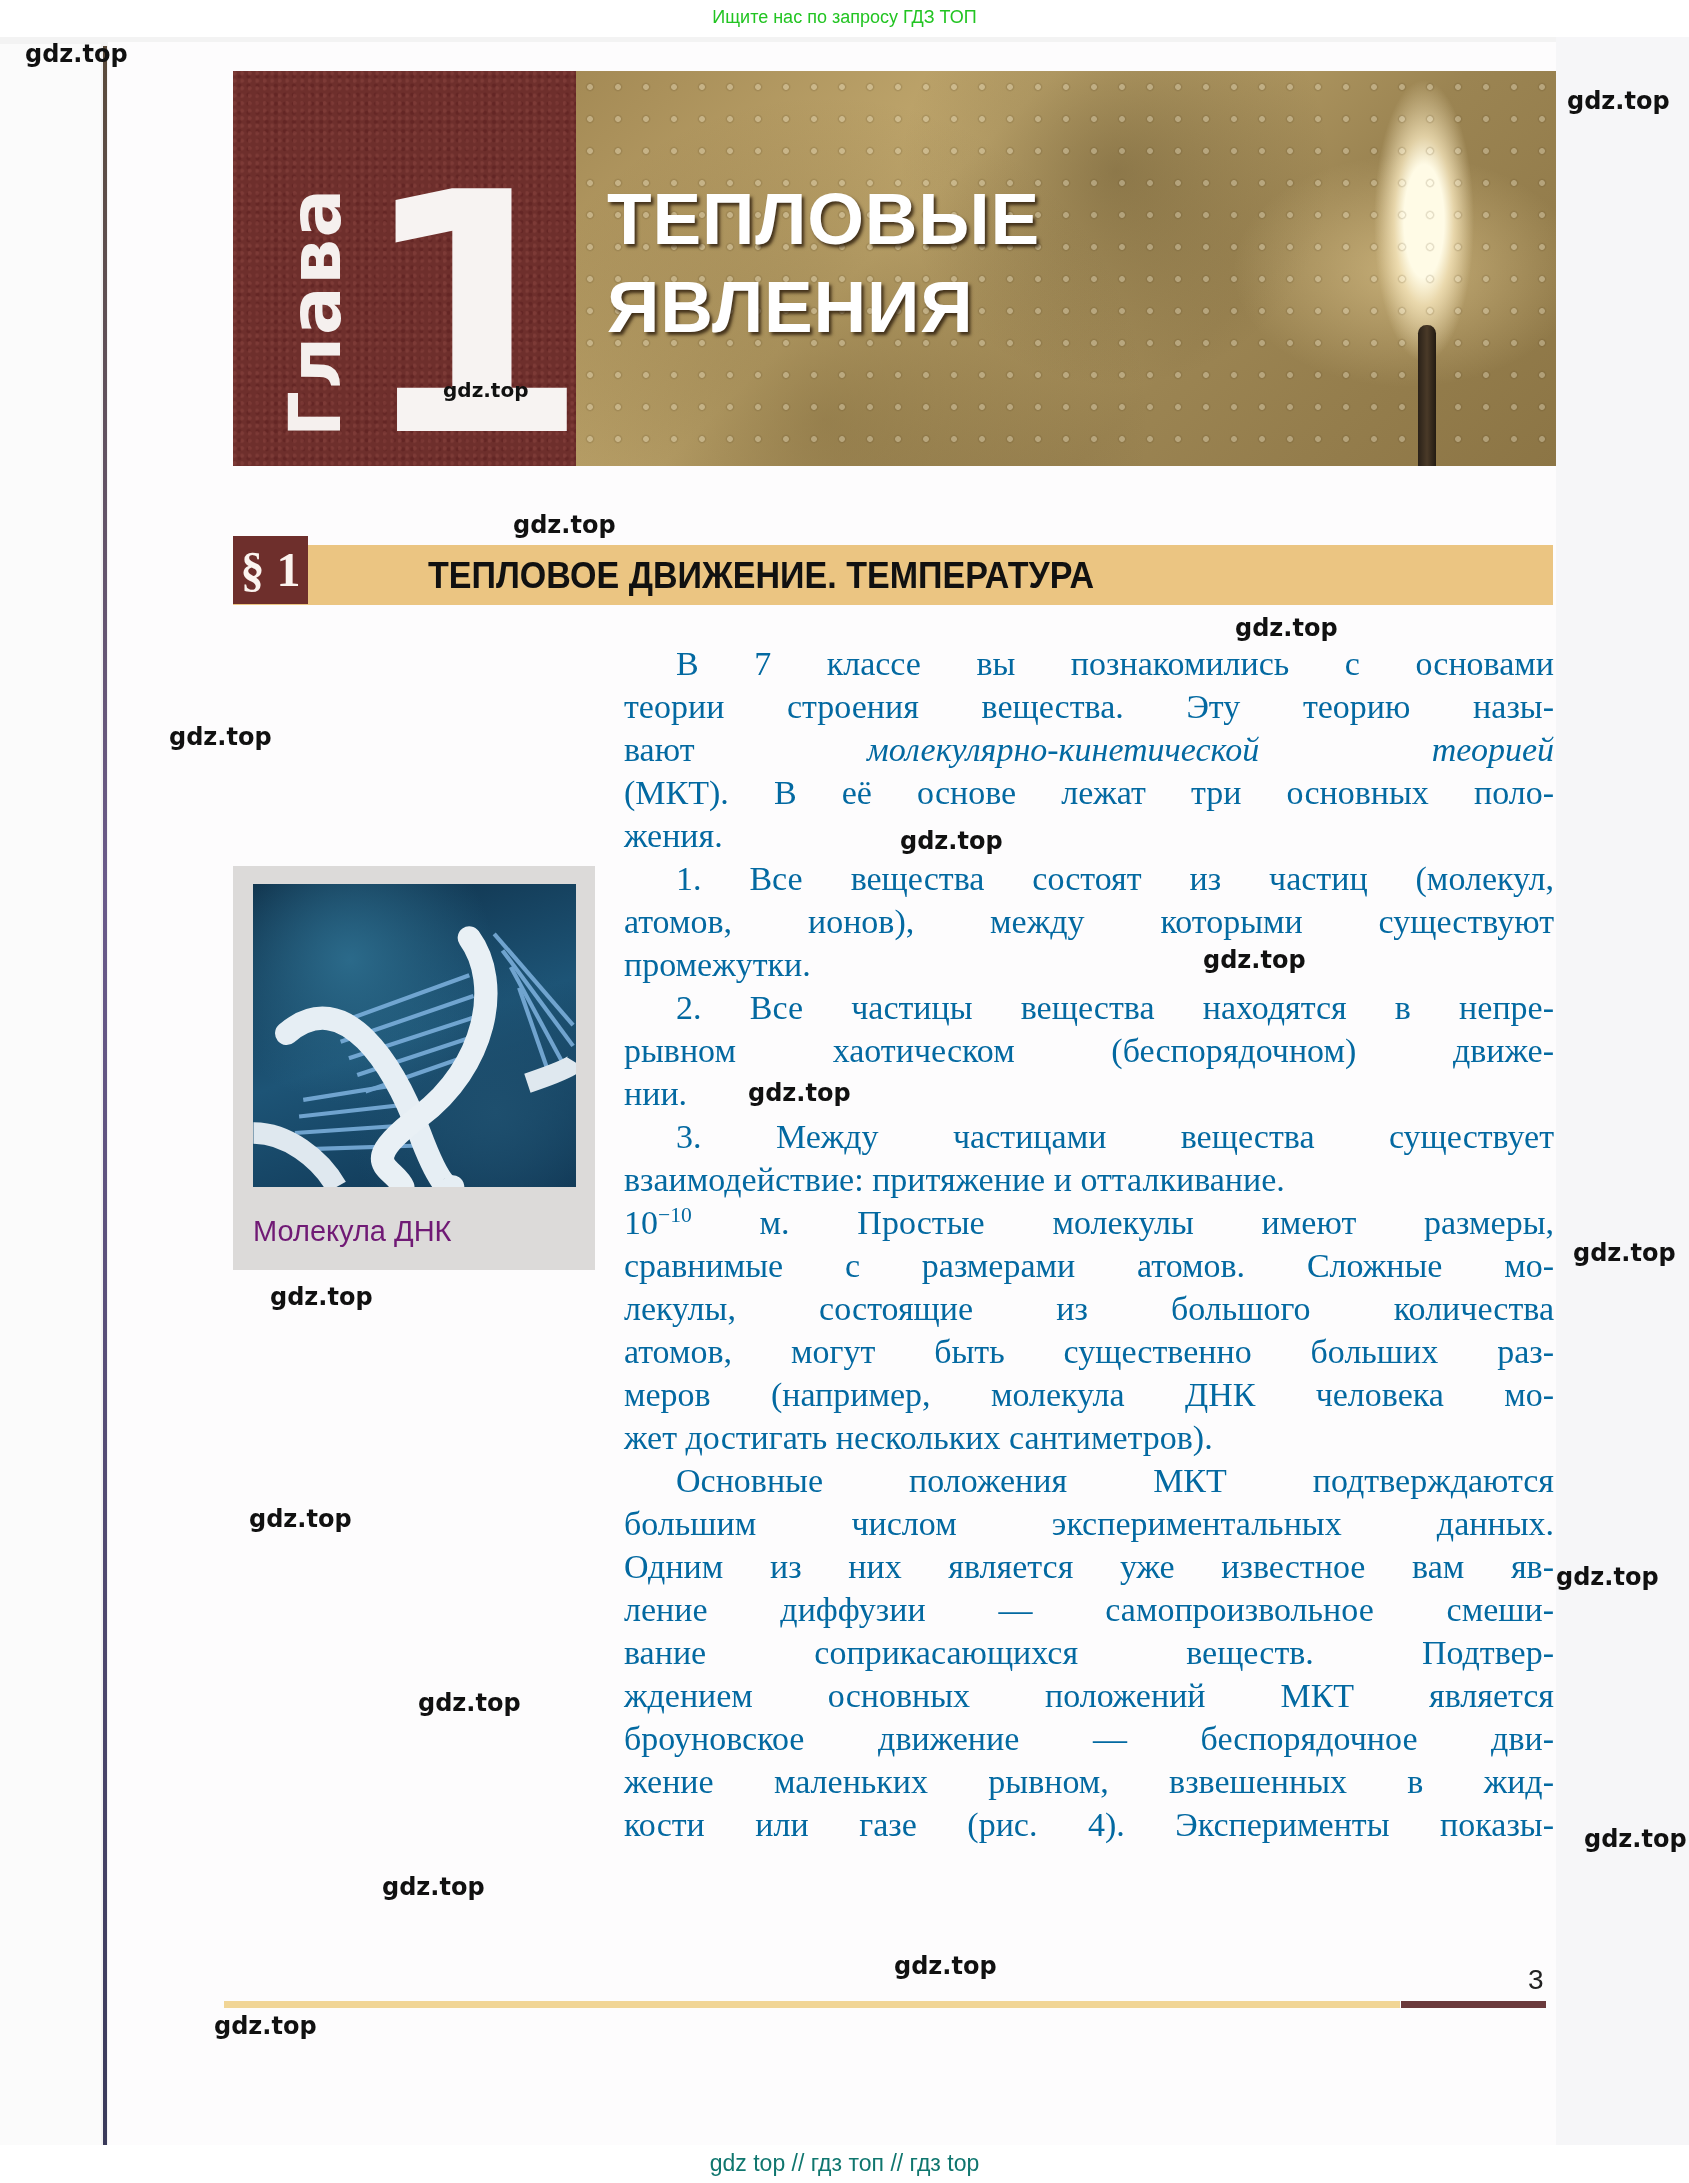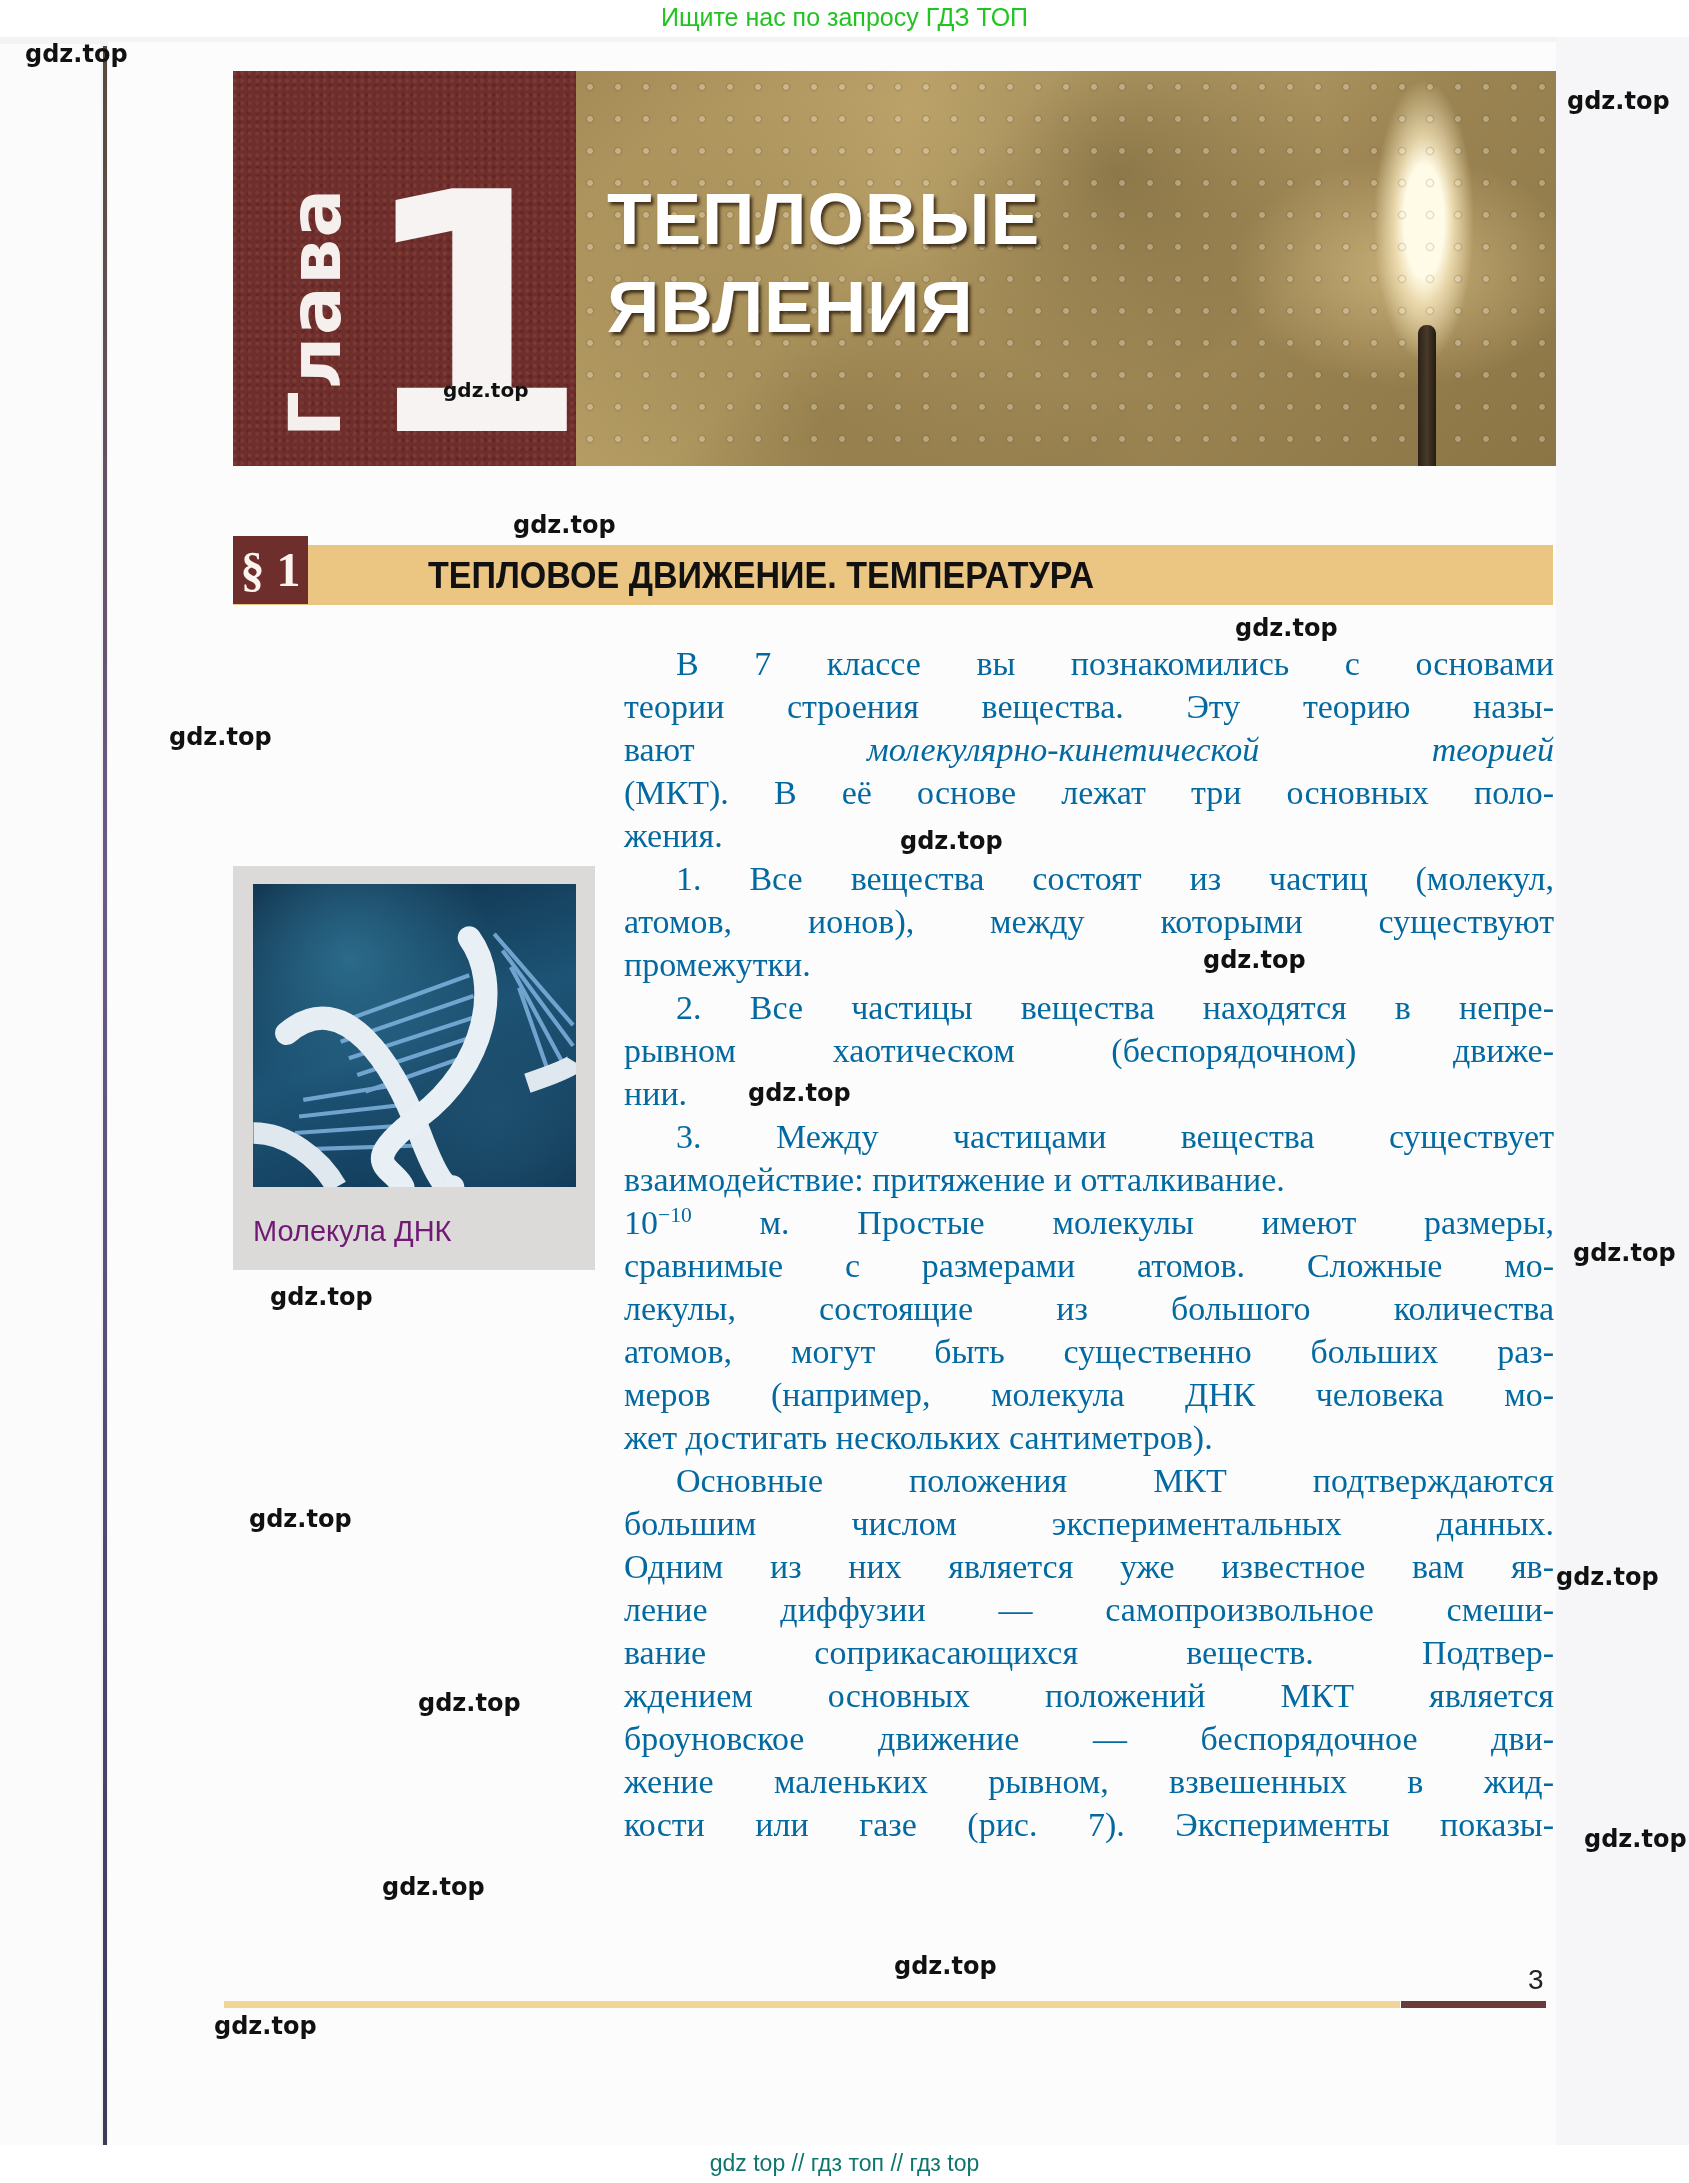--- a/index.html
+++ b/index.html
@@ -3,21 +3,21 @@
 <meta charset="utf-8">
 <style>
   html, body { margin:0; padding:0; }
   body {
     width:1689px; height:2183px; position:relative; overflow:hidden;
     background:#ffffff;
     font-family:"Liberation Sans", sans-serif;
   }
   .top-note {
     position:absolute; left:0; top:0; width:1689px; height:37px;
-    text-align:center; color:#22c422; font-size:25px; line-height:35px;
+    text-align:center; color:#22c422; font-size:18px; line-height:35px;
     font-family:"Liberation Sans", sans-serif;
   }
   .scan-area {
     position:absolute; left:0; top:37px; width:1689px; height:2108px;
     background:#f3f3f3;
   }
   .page {
     position:absolute; left:108px; top:42px; width:1448px; height:2103px;
     background:#fdfcfd;
   }
@@ -216,21 +216,21 @@
   <span class="line last">жет достигать нескольких сантиметров).</span>
 
   <span class="line indent">Основные положения МКТ подтверждаются</span>
   <span class="line">большим числом экспериментальных данных.</span>
   <span class="line">Одним из них является уже известное вам яв-</span>
   <span class="line">ление диффузии — самопроизвольное смеши-</span>
   <span class="line">вание соприкасающихся веществ. Подтвер-</span>
   <span class="line">ждением основных положений МКТ является</span>
   <span class="line">броуновское движение — беспорядочное дви-</span>
   <span class="line">жение маленьких рывном, взвешенных в жид-</span>
-  <span class="line">кости или газе (рис. 7). Эксперименты показы-</span>
+  <span class="line">кости или газе (рис. 4). Эксперименты показы-</span>
 </div>
 
 <div class="figure">
   <div class="figure-img">
     <svg width="323" height="303" viewBox="0 0 388 365">
       <g stroke="#7fb3e0" stroke-width="5" opacity="0.85">
         <line x1="95" y1="170" x2="260" y2="110"></line>
         <line x1="105" y1="190" x2="265" y2="135"></line>
         <line x1="115" y1="210" x2="268" y2="160"></line>
         <line x1="125" y1="230" x2="262" y2="185"></line>

